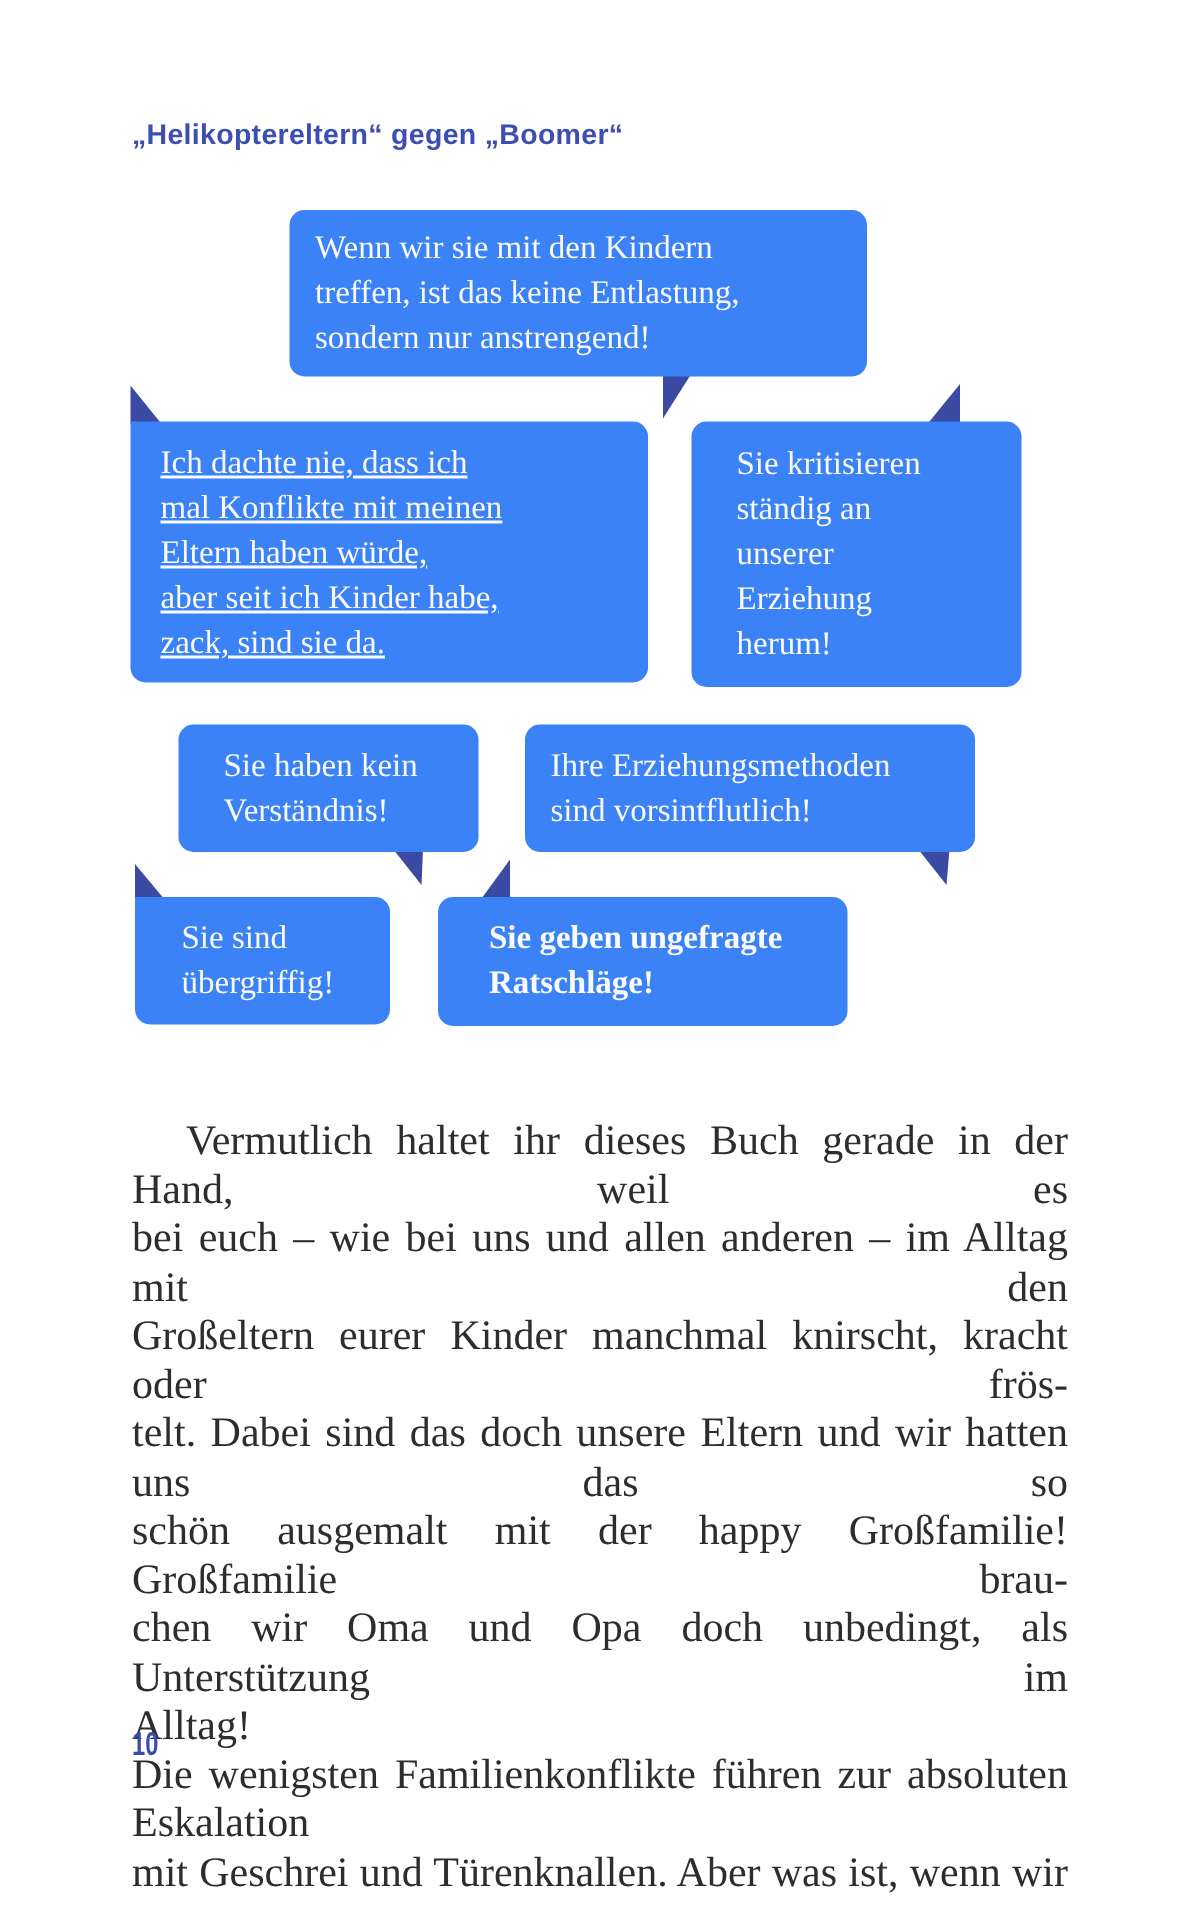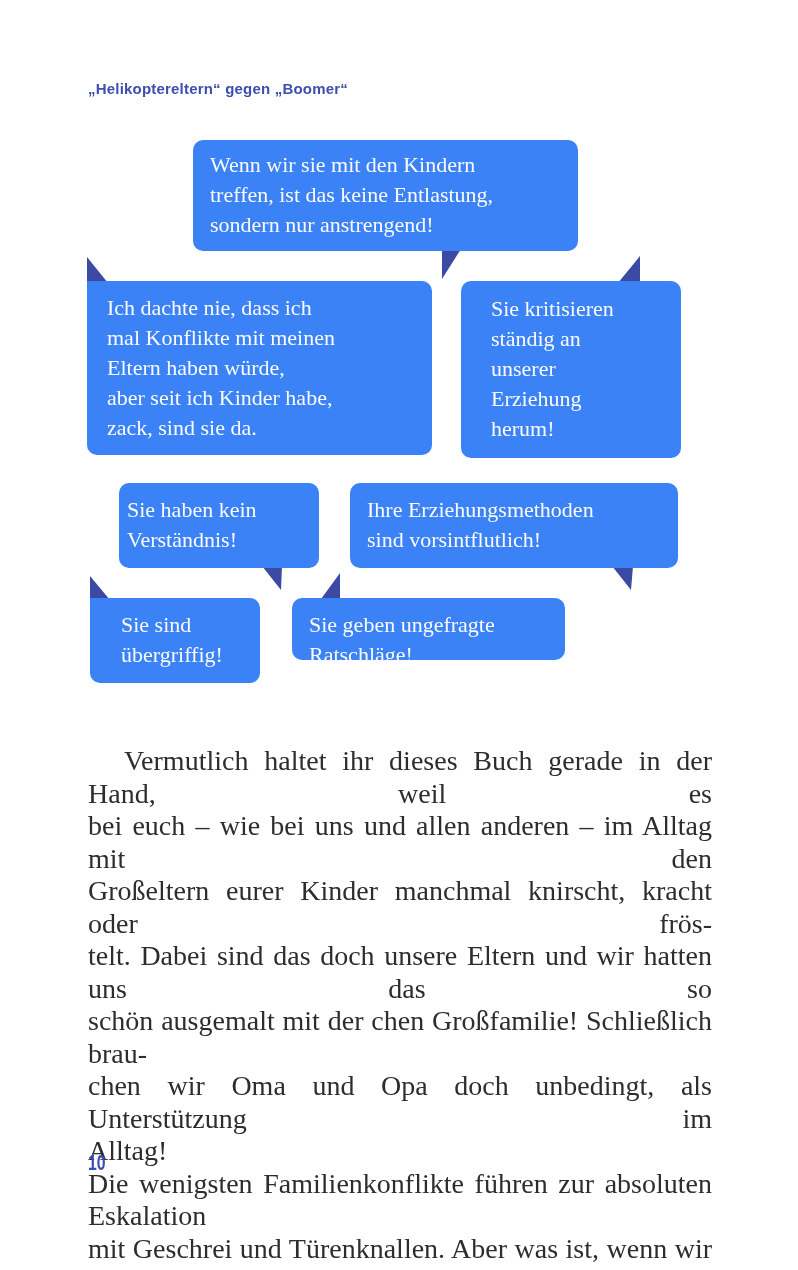--- a/index.html
+++ b/index.html
@@ -10,42 +10,42 @@
     background: #ffffff;
     overflow: hidden;
     font-family: "Liberation Serif", serif;
   }
   .running-head {
     position: absolute;
     left: 88px;
     top: 80px;
     font-family: "Liberation Sans", sans-serif;
     font-weight: 700;
-    font-size: 15px;
+    font-size: 19px;
     letter-spacing: 0.2px;
     color: #3D4EB2;
   }
   .bubble {
     position: absolute;
     box-sizing: border-box;
     background: #3b82f6;
     color: #FBFBFE;
     border-radius: 10px;
     font-size: 22px;
     line-height: 30px;
     white-space: pre-line;
     padding: 10px 17px;
   }
   .b1 { left: 193px; top: 140px; width: 385px; height: 111px; }
-  .b2 { left: 87px;  top: 281px; width: 345px; height: 174px; padding: 12px 20px; border-top-left-radius: 0; }
+  .b2 { left: 87px;  top: 281px; width: 345px; height: 174px; padding: 12px 20px; border-top-left-radius: 0; text-decoration: underline; }
   .b3 { left: 461px; top: 281px; width: 220px; height: 177px; padding: 13px 30px; }
-  .b4 { left: 119px; top: 483px; width: 200px; height: 85px;  padding: 12px 8px; }
-  .b5 { left: 350px; top: 483px; width: 328px; height: 85px;  padding: 12px 17px; }
+  .b4 { left: 119px; top: 483px; width: 200px; height: 85px;  padding: 12px 30px; }
+  .b5 { left: 350px; top: 483px; width: 300px; height: 85px;  padding: 12px 17px; }
   .b6 { left: 90px;  top: 598px; width: 170px; height: 85px;  padding: 12px 31px; border-top-left-radius: 0; }
-  .b7 { left: 292px; top: 598px; width: 273px; height: 62px;  padding: 12px 17px; }
+  .b7 { left: 292px; top: 598px; width: 273px; height: 86px;  padding: 12px 34px; font-weight: bold; }
   .tails {
     position: absolute;
     left: 0; top: 0;
     width: 798px; height: 1270px;
     pointer-events: none;
   }
   .tails polygon { fill: #3B4AA3; }
   .bodytext {
     position: absolute;
     left: 88px;
@@ -107,21 +107,21 @@
 übergriffig!</div>
   <div class="bubble b7">Sie geben ungefragte
 Ratschläge!</div>
 
   <div class="bodytext">
     <div>
         <div class="bodyline indent jst">Vermutlich haltet ihr dieses Buch gerade in der Hand, weil es</div>
         <div class="bodyline jst">bei euch – wie bei uns und allen anderen – im Alltag mit den</div>
         <div class="bodyline jst">Großeltern eurer Kinder manchmal knirscht, kracht oder frös-</div>
         <div class="bodyline jst">telt. Dabei sind das doch unsere Eltern und wir hatten uns das so</div>
-        <div class="bodyline jst">schön ausgemalt mit der chen Großfamilie! Schließlich brau-</div>
+        <div class="bodyline jst">schön ausgemalt mit der happy Großfamilie! Großfamilie brau-</div>
         <div class="bodyline jst">chen wir Oma und Opa doch unbedingt, als Unterstützung im</div>
         <div class="bodyline">Alltag!</div>
       </div>
     <div>
         <div class="bodyline jst">Die wenigsten Familienkonflikte führen zur absoluten Eskalation</div>
         <div class="bodyline jst">mit Geschrei und Türenknallen. Aber was ist, wenn wir immer</div>
       </div>
   </div>
 
   <div class="page-number">10</div>

